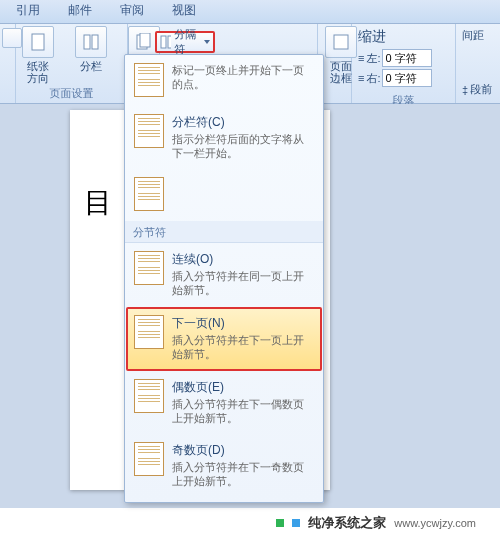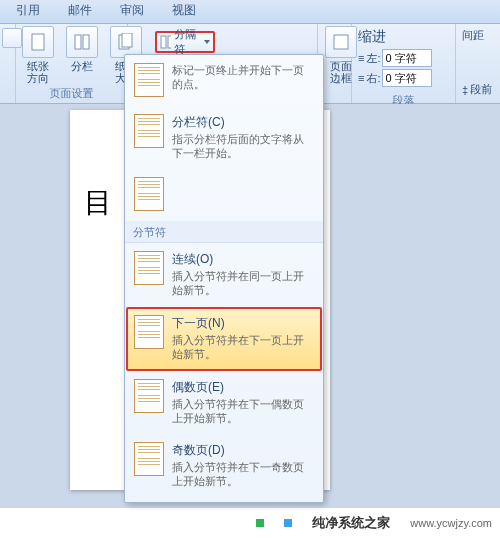--- a/index.html
+++ b/index.html
@@ -3,21 +3,21 @@
 <meta charset="utf-8">
 <style>
   * { box-sizing: border-box; font-family: "Microsoft YaHei", "SimSun", sans-serif; }
   body { margin:0; width:500px; height:538px; background:#fff; overflow:hidden; position:relative; font-size:12px; color:#333; }
 
   .tabbar { height:24px; background:linear-gradient(#dbe7f7,#c7dbf3); border-bottom:1px solid #9db6d6; display:flex; align-items:flex-end; padding-left:6px;gap:8px; }
   .tab { padding:3px 10px 4px; color:#3b5a86; font-size:12px; }
 
   .ribbon { height:80px; background:linear-gradient(#e9f1fb,#d6e4f6); border-bottom:1px solid #9db6d6; display:flex; }
   .group { border-right:1px solid #b7cde8; padding:2px 6px 0 6px; display:flex; flex-direction:column; justify-content:space-between; }
-  .group-icons { display:flex; gap:12px; align-items:flex-start; }
+  .group-icons { display:flex; gap:21px; align-items:flex-start; }
   .big-btn { width:34px; text-align:center; }
   .big-btn .ic { width:32px; height:32px; margin:0 auto 2px; border:1px solid #a8c0dc; background:linear-gradient(#fdfdfd,#e5eefb); border-radius:2px; display:flex; align-items:center; justify-content:center; }
   .big-btn .lbl { font-size:11px; color:#2a4a75; line-height:12px; }
   .group-label { text-align:center; font-size:11px; color:#5a7aa6; padding-bottom:2px; }
   .mini { width:20px; height:20px; border:1px solid #a8c0dc; background:linear-gradient(#fdfdfd,#e5eefb); border-radius:2px; }
 
   .breaks-btn { position:absolute; left:124px; top:31px; width:60px; height:22px; border:2px solid #d33; background:linear-gradient(#fdfdfd,#e5eefb); border-radius:2px; display:flex; align-items:center; padding:0 3px; gap:3px; z-index:2;margin-left:31px; }
   .breaks-btn .tick { width:0;height:0;border-left:3px solid transparent;border-right:3px solid transparent;border-top:4px solid #4a6a95; margin-left:auto;}
 
   .indent-group { padding:4px 6px; }
@@ -30,21 +30,21 @@
 
   .menu { position:absolute; left:124px; top:54px; width:200px; background:linear-gradient(#f7fbff,#eef4fc); border:1px solid #9db6d6; border-radius:2px; box-shadow:2px 2px 6px rgba(0,0,0,.25); z-index:3; padding-bottom:4px; }
   .menu .hdr { font-size:11px; color:#5a7aa6; padding:4px 8px 2px; border-bottom:1px solid #d0def0; background:#e7effa; }
   .item { display:flex; gap:8px; padding:6px 8px 8px 6px; border:1px solid transparent; margin:1px 2px; border-radius:2px; }
   .item.hl { background:linear-gradient(#fff2c8,#ffe08a); border:2px solid #d33; margin:0 1px; }
   .item .thumb { width:30px; height:34px; border:1px solid #c4944e; background:#fff; flex:0 0 30px; position:relative; overflow:hidden; }
   .thumb::before{content:"";position:absolute;left:3px;top:3px;right:3px;height:1px;background:#d8b77a;box-shadow:0 3px 0 #d8b77a,0 6px 0 #d8b77a,0 12px 0 #d8b77a,0 15px 0 #d8b77a,0 18px 0 #d8b77a;}
   .item .txt .title { color:#2a4a75; font-size:12px; margin-bottom:1px; }
   .item .txt .desc { color:#666; font-size:11px; line-height:14px; }
 
-  .wm { position:absolute; right:8px; bottom:6px; display:flex; align-items:center; gap:20px; font-size:13px; color:#333; font-weight:bold; }
+  .wm { position:absolute; right:24px; bottom:6px; display:flex; align-items:center; gap:8px; font-size:13px; color:#333; font-weight:bold; }
   .wm .sq { width:8px; height:8px; background:#2fb455; display:inline-block; }
 
   svg.icon { display:block; }
 </style>
 </head>
 <body>
 
 <div class="tabbar">
   <div class="tab">引用</div>
   <div class="tab">邮件</div>

